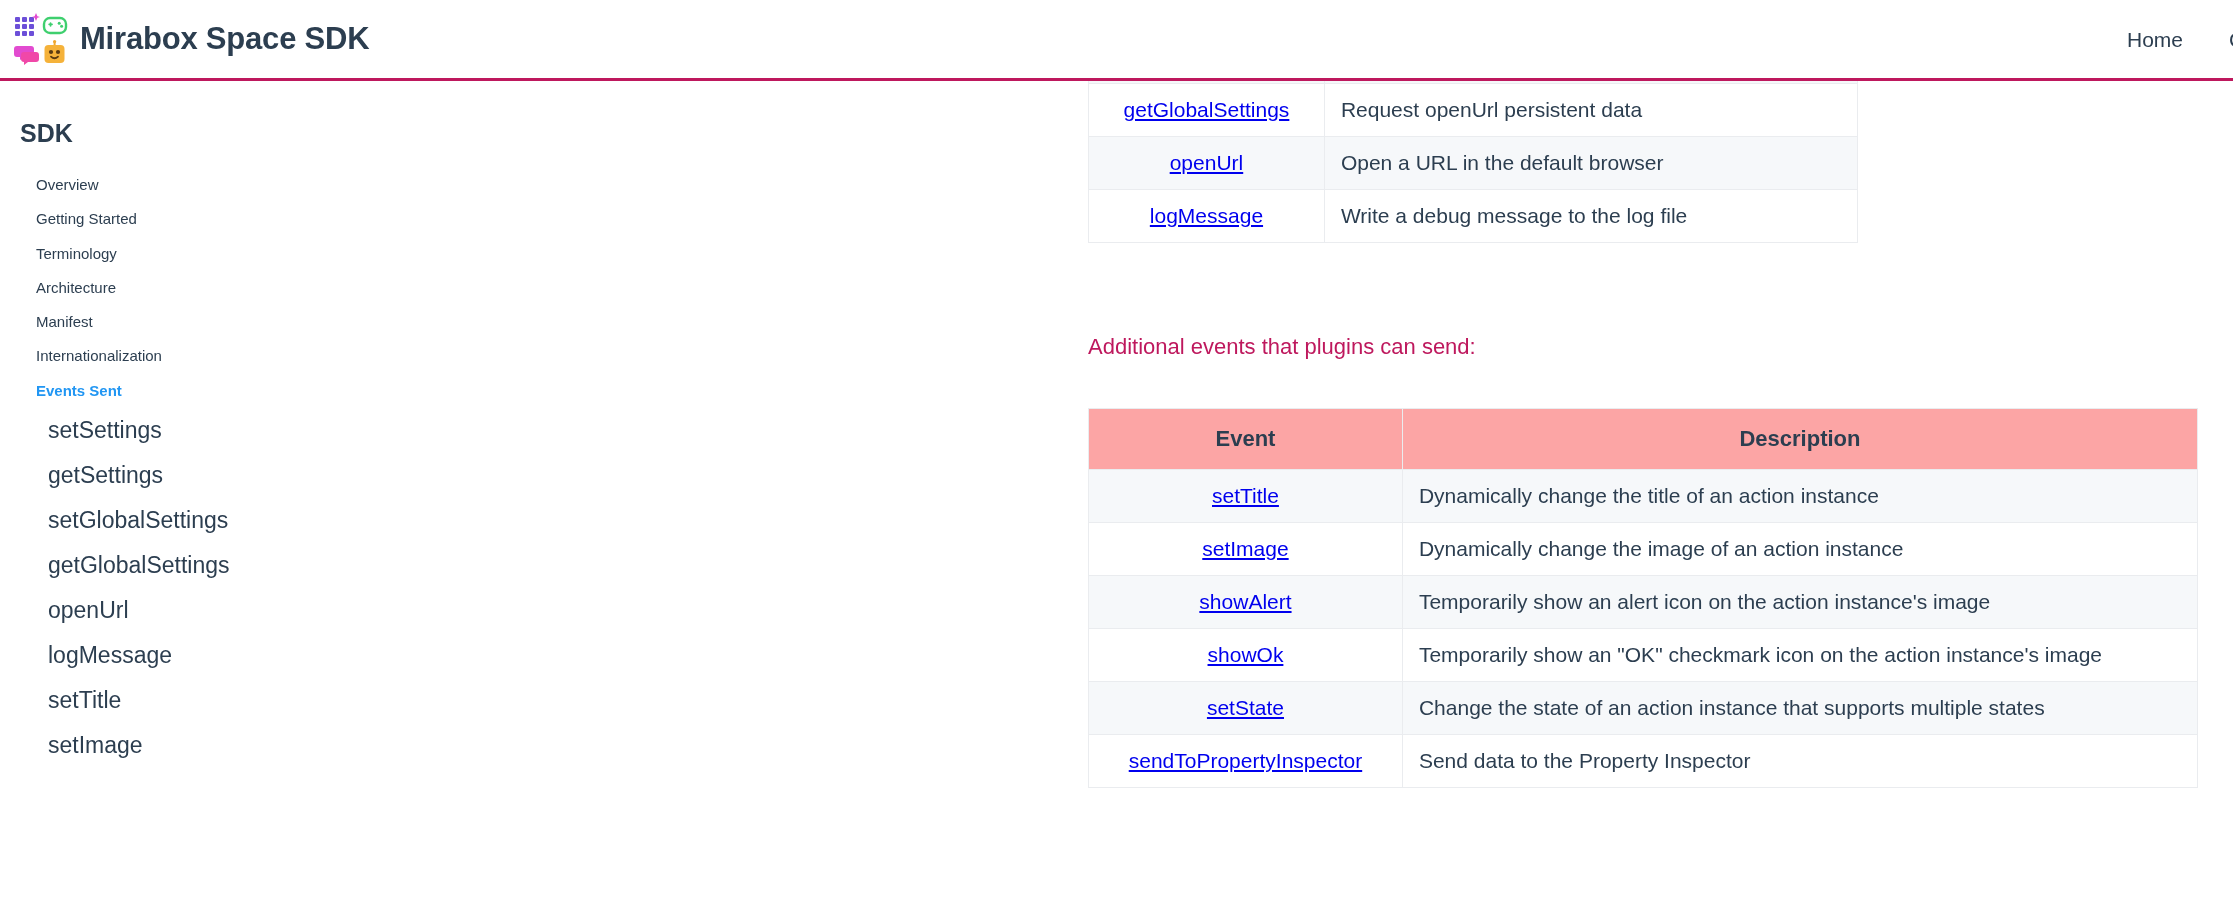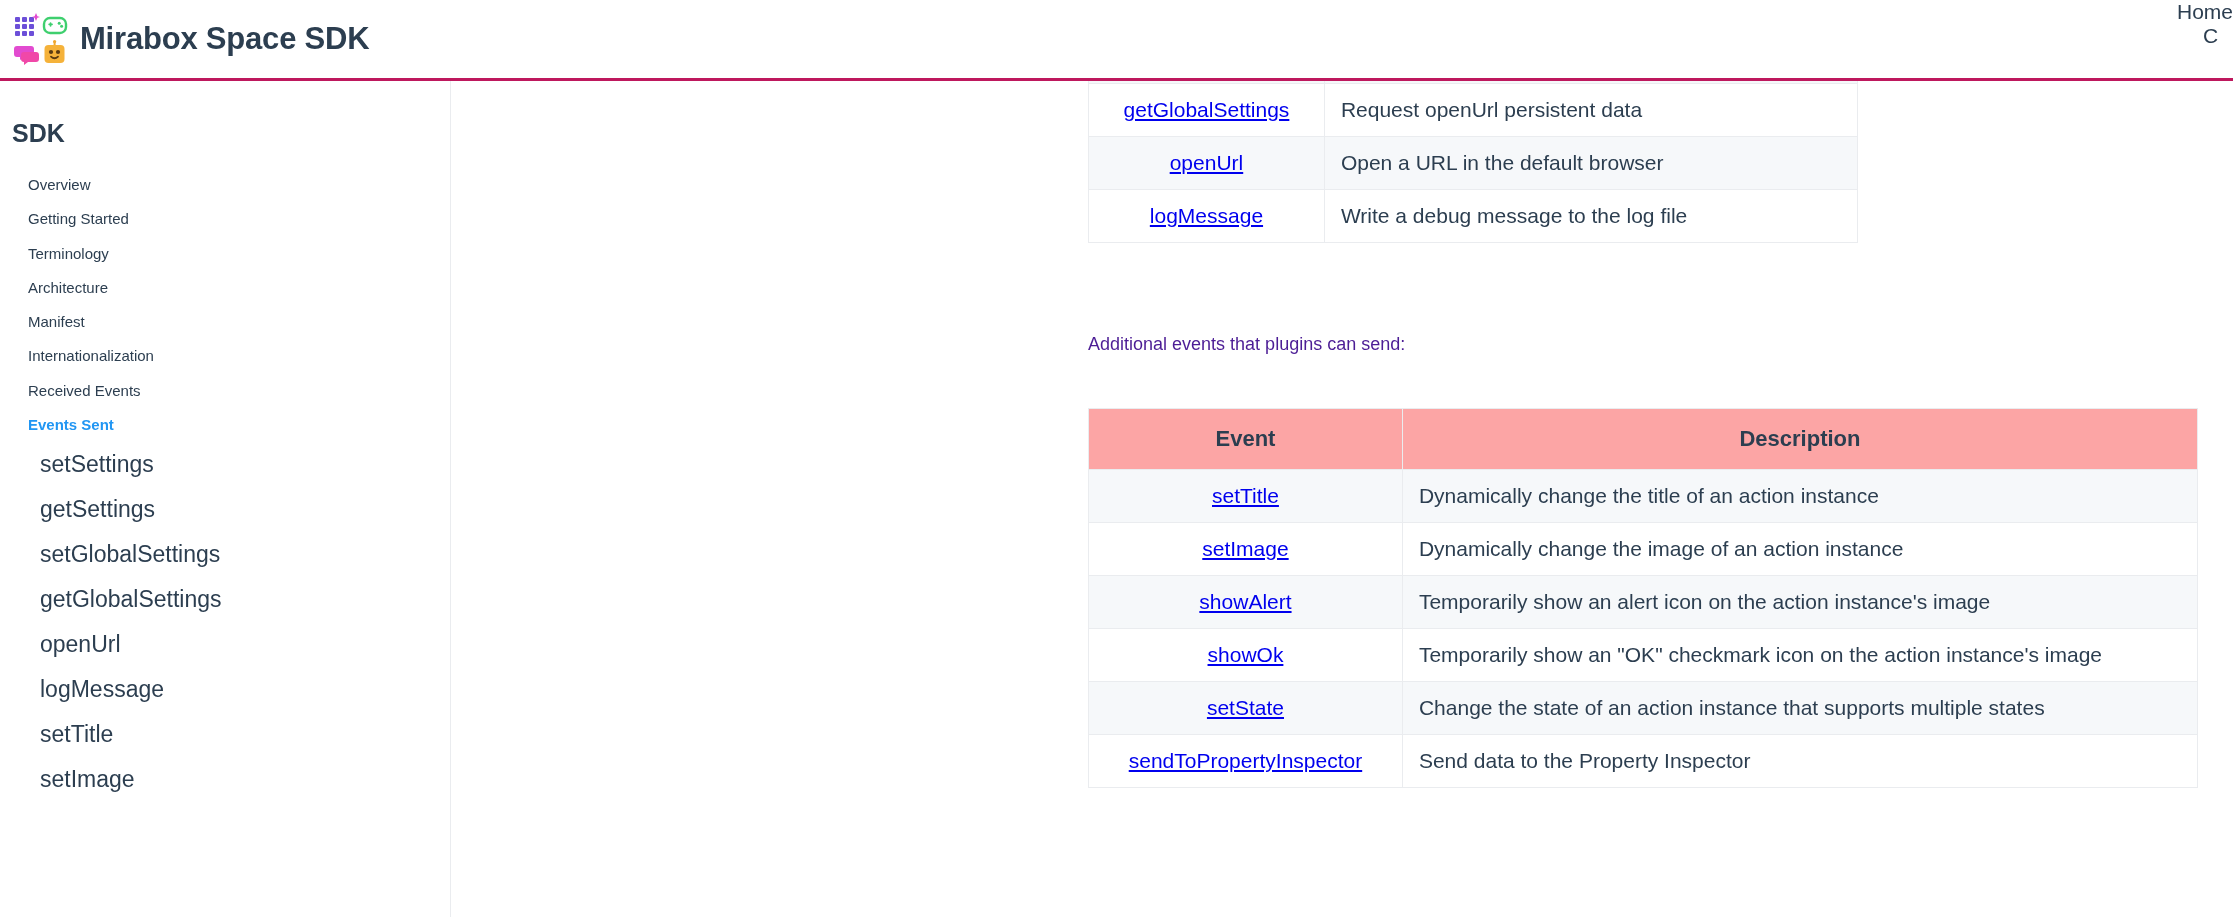--- a/index.html
+++ b/index.html
@@ -55,41 +55,40 @@
     white-space: nowrap;
   }
 
   .top-nav {
     position: absolute;
     right: 0;
     top: 0;
     height: 80px;
     display: flex;
     align-items: center;
-    flex-direction: column;
   }
   .nav-link {
     font-size: 21px;
     color: #2c3e50;
     text-decoration: none;
     margin-left: 46px;
     white-space: nowrap;
   }
   .nav-link.cut {
     margin-right: -24px;
     overflow: hidden;
     width: 28px;
     display: inline-block;
   }
 
   
   .sidebar {
     position: absolute;
     top: 81px;
-    left: 0;
+    left: 8px;
     width: 451px;
     height: 836px;
     background: #ffffff;
     border-right: 1px solid #eaecef;
     box-sizing: border-box;
     overflow: hidden;
   }
   .sidebar-group-title {
     font-size: 25px;
     font-weight: bold;
@@ -164,22 +163,22 @@
     top: -51px;
     left: 636px;
   }
   #table1 { width: 770px; }
   #table1 col.c1 { width: 236px; }
   #table1 col.c2 { width: 534px; }
   #table1 td { height: 15px; }
 
   .para {
     position: absolute;
-    font-size: 18px;
-    color: #4c1d95;
+    font-size: 22px;
+    color: #be185d;
     white-space: nowrap;
     margin-top: 8px;
   }
   #para1 { top: 245px; left: 636px; }
 
   
   #table2-wrap {
     position: absolute;
     top: 327px;
     left: 636px;
@@ -247,21 +246,20 @@
 
 <aside class="sidebar">
   <div class="sidebar-group-title">SDK</div>
   <div class="sidebar-list">
     <div class="sidebar-item">Overview</div>
     <div class="sidebar-item">Getting Started</div>
     <div class="sidebar-item">Terminology</div>
     <div class="sidebar-item">Architecture</div>
     <div class="sidebar-item">Manifest</div>
     <div class="sidebar-item">Internationalization</div>
-    <div class="sidebar-item">Received Events</div>
     <div class="sidebar-item active">Events Sent</div>
 
     <div class="sidebar-subitem">setSettings</div>
     <div class="sidebar-subitem">getSettings</div>
     <div class="sidebar-subitem">setGlobalSettings</div>
     <div class="sidebar-subitem">getGlobalSettings</div>
     <div class="sidebar-subitem">openUrl</div>
     <div class="sidebar-subitem">logMessage</div>
     <div class="sidebar-subitem">setTitle</div>
     <div class="sidebar-subitem">setImage</div>

